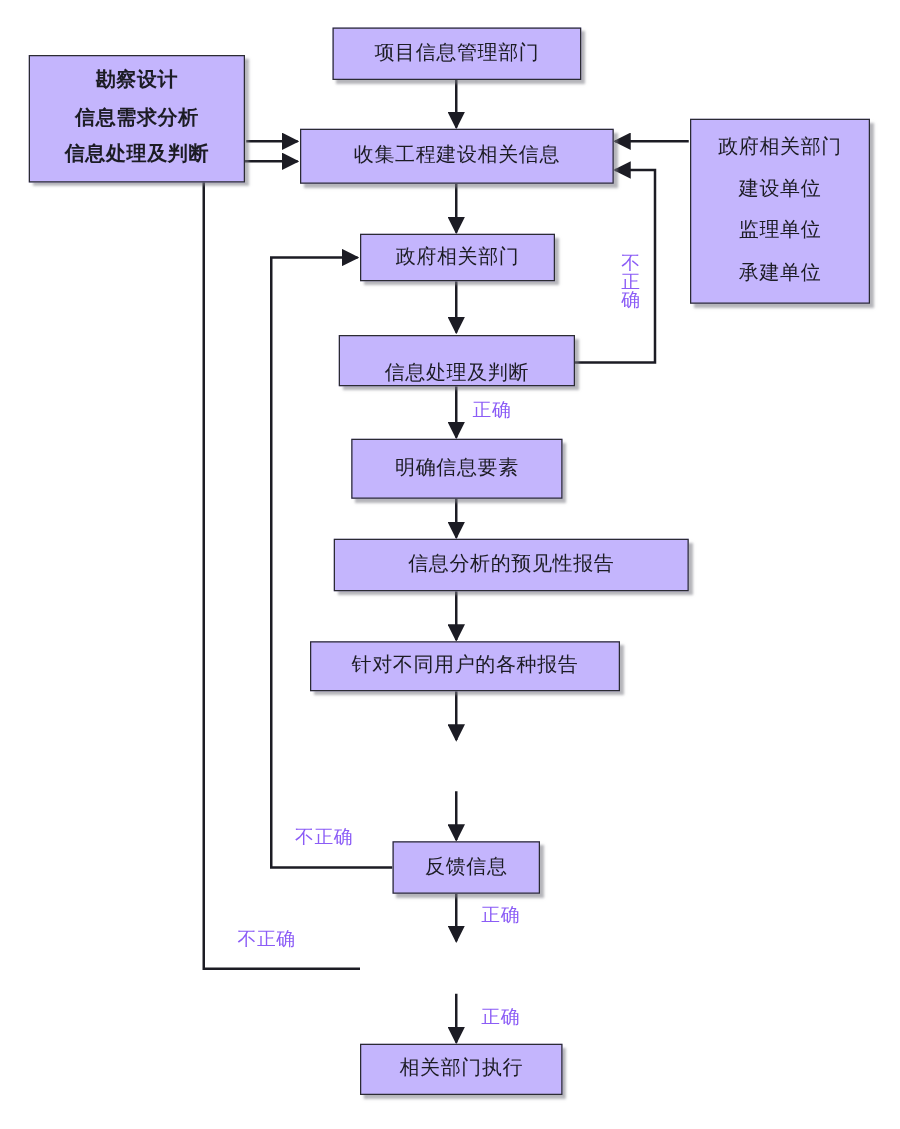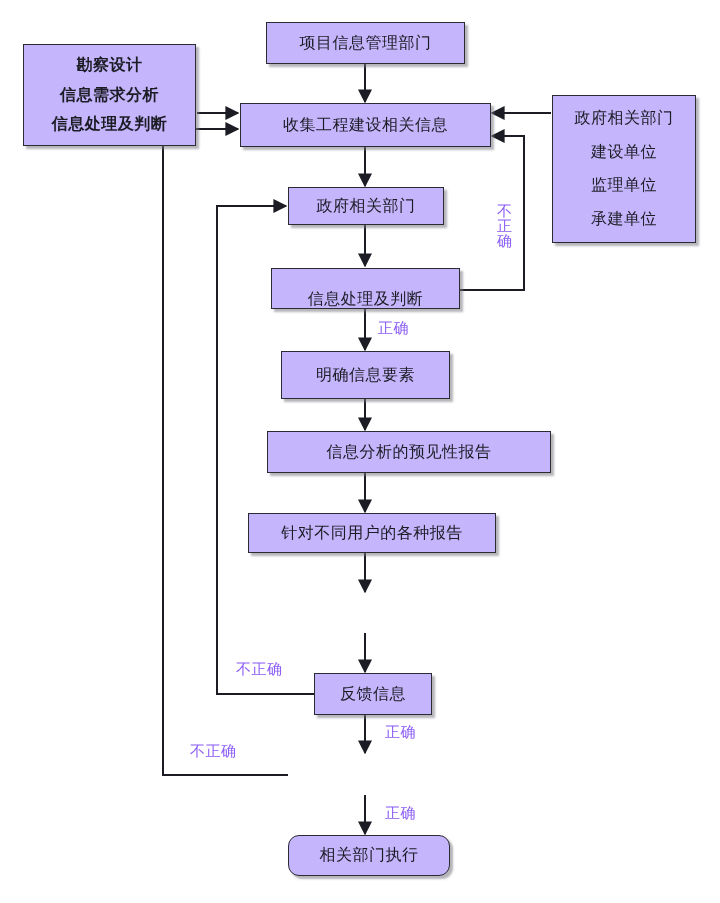--- a/index.html
+++ b/index.html
@@ -150,21 +150,21 @@
   <div class="node" style="left:248px; top:513px; width:248px; height:40px;">
     <span class="line">针对不同用户的各种报告</span>
   </div>
 
 
   <div class="node" style="left:314px; top:673px; width:118px; height:42px;">
     <span class="line">反馈信息</span>
   </div>
 
 
-  <div class="node" style="left:288px; top:835px; width:162px; height:41px;border-radius:11px;">
+  <div class="node" style="left:288px; top:835px; width:162px; height:41px;">
     <span class="line">相关部门执行</span>
   </div>
 
   <div class="edge-label vertical" style="left:497px; top:204px;">不正确</div>
 
   <div class="edge-label" style="left:378px; top:319px;">正确</div>
 
   <div class="edge-label" style="left:236px; top:660px;">不正确</div>
 
   <div class="edge-label" style="left:385px; top:723px;">正确</div>

